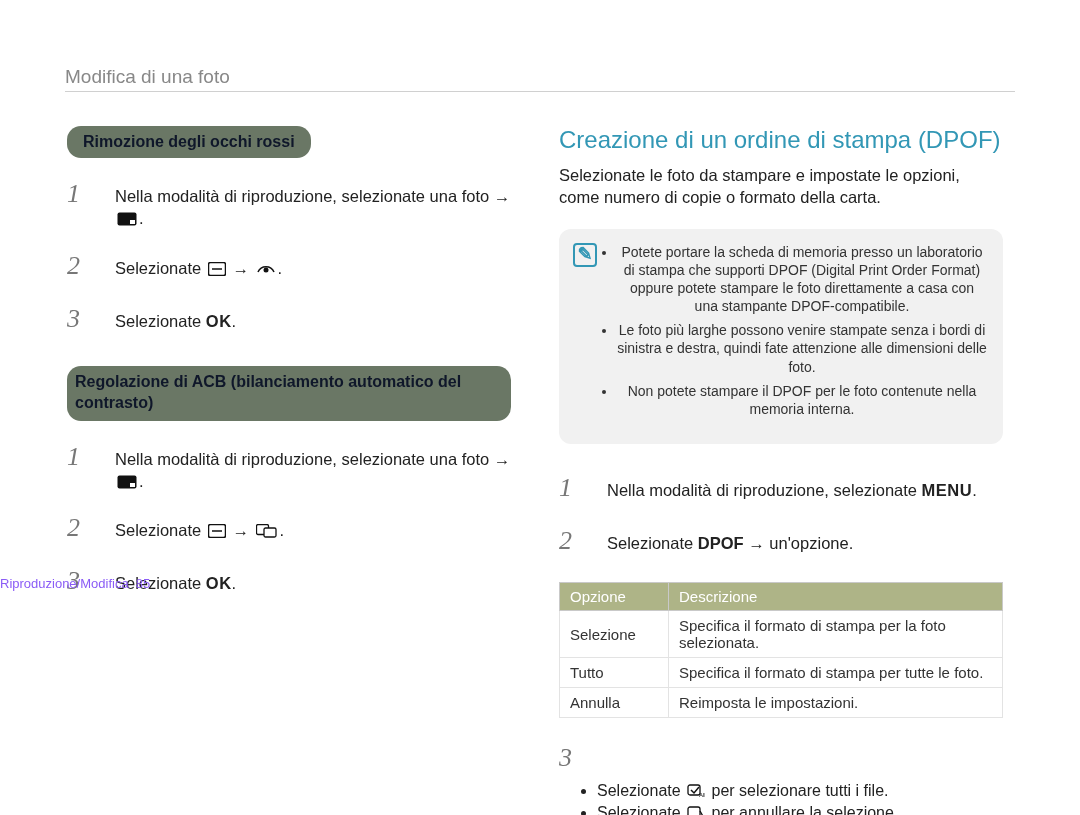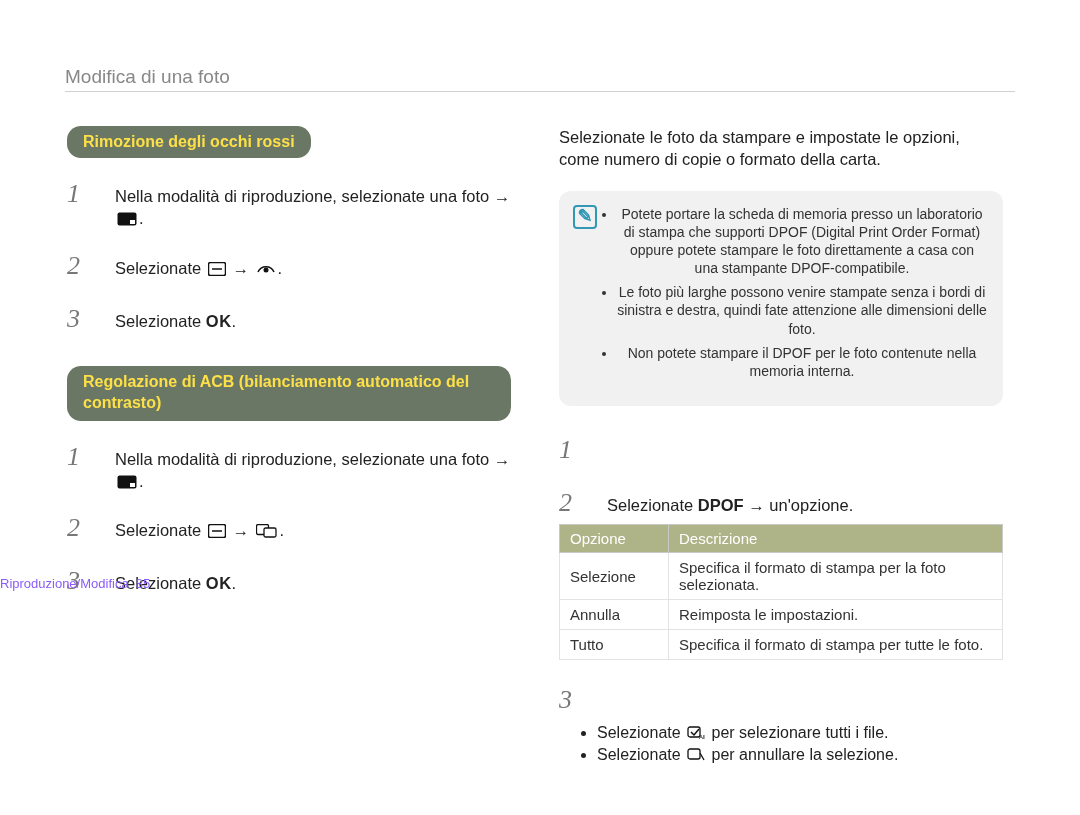--- a/index.html
+++ b/index.html
@@ -38,21 +38,21 @@
     top: 126px;
     width: 444px;
   }
   .col-left  { left: 67px; }
   .col-right { left: 559px; }
 
   
   .pill {
     display: inline-block;
     background: #6a7765;
-    color: #fde047;
+    color: #0f172a;
     border-radius: 14px;
     padding: 6px 16px 7px 16px;
     font-size: 16px;
     font-weight: 600;
     line-height: 1.2;
   }
   .pill-wide { line-height: 1.3; }
 
   
   .step {
@@ -121,21 +121,21 @@
     flex: 1;
     text-align: center;
   }
   .note li { margin-bottom: 6px; line-height: 1.3; }
   .note li:last-child { margin-bottom: 12px; }
 
   
   table.options {
     width: 100%;
     border-collapse: collapse;
-    margin-top: 4px;
+    margin-top: 24px;
     font-size: 15px;
   }
   table.options th {
     background: #aeb487;
     color: #fff;
     text-align: left;
     font-weight: 400;
     padding: 5px 10px;
     border: 1px solid #c9c9c9;
   }
@@ -225,21 +225,21 @@
     <div class="step">
       <div class="step-num">3</div>
       <div class="step-text">
         <span>Selezionate</span>
         <span class="ok-label">OK</span><span>.</span>
       </div>
     </div>
 
     <div class="spacer-30"></div>
 
-    <div class="pill pill-wide" style="display:block;">Regolazione di ACB (bilanciamento automatico del contrasto)</div>
+    <div class="pill pill-wide" style="display:block;padding-left:8px;">Regolazione di ACB (bilanciamento automatico del contrasto)</div>
 
     
     <div class="step">
       <div class="step-num">1</div>
       <div class="step-text">
         <span>Nella modalità di riproduzione, selezionate una foto</span>
         <span class="arrow">→</span>
         <span class="ico">
           <svg width="20" height="14" viewBox="0 0 20 14">
               <rect x="0.5" y="0.5" width="19" height="13" rx="2" fill="#111"></rect>
@@ -273,35 +273,40 @@
       <div class="step-num">3</div>
       <div class="step-text">
         <span>Selezionate</span>
         <span class="ok-label">OK</span><span>.</span>
       </div>
     </div>
 
   </div>
 
   <div class="col col-right">
+    <div class="h2">Creazione di un ordine di stampa (DPOF)</div>
     <div class="lead">Selezionate le foto da stampare e impostate le opzioni, come numero di copie o formato della carta.</div>
 
     <div class="note">
       <div class="note-icon">
         <span class="note-icon-box">✎</span>
       </div>
       <ul>
         <li>Potete portare la scheda di memoria presso un laboratorio di stampa che supporti DPOF (Digital Print Order Format) oppure potete stampare le foto direttamente a casa con una stampante DPOF-compatibile.</li>
         <li>Le foto più larghe possono venire stampate senza i bordi di sinistra e destra, quindi fate attenzione alle dimensioni delle foto.</li>
         <li>Non potete stampare il DPOF per le foto contenute nella memoria interna.</li>
       </ul>
     </div>
 
     <div class="step" style="margin-top:26px;">
       <div class="step-num">1</div>
+      <div class="step-text">
+        <span>Nella modalità di riproduzione, selezionate</span>
+        <span class="ok-label">MENU</span><span>.</span>
+      </div>
     </div>
 
     <div class="step">
       <div class="step-num">2</div>
       <div class="step-text">
         <span>Selezionate</span>
         <strong>DPOF</strong>
         <span class="arrow">→</span>
         <span>un'opzione.</span>
       </div>
@@ -313,26 +318,26 @@
           <th>Opzione</th>
           <th>Descrizione</th>
         </tr>
       </thead>
       <tbody>
         <tr>
           <td>Selezione</td>
           <td>Specifica il formato di stampa per la foto selezionata.</td>
         </tr>
         <tr>
+          <td>Tutto</td>
+          <td>Specifica il formato di stampa per tutte le foto.</td>
+        </tr>
+        <tr>
           <td>Annulla</td>
           <td>Reimposta le impostazioni.</td>
-        </tr>
-        <tr>
-          <td>Tutto</td>
-          <td>Specifica il formato di stampa per tutte le foto.</td>
         </tr>
       </tbody>
     </table>
 
     <div class="step" style="margin-top:22px;">
       <div class="step-num">3</div>
     </div>
 
     <ul class="sub-bullets">
       <li>

